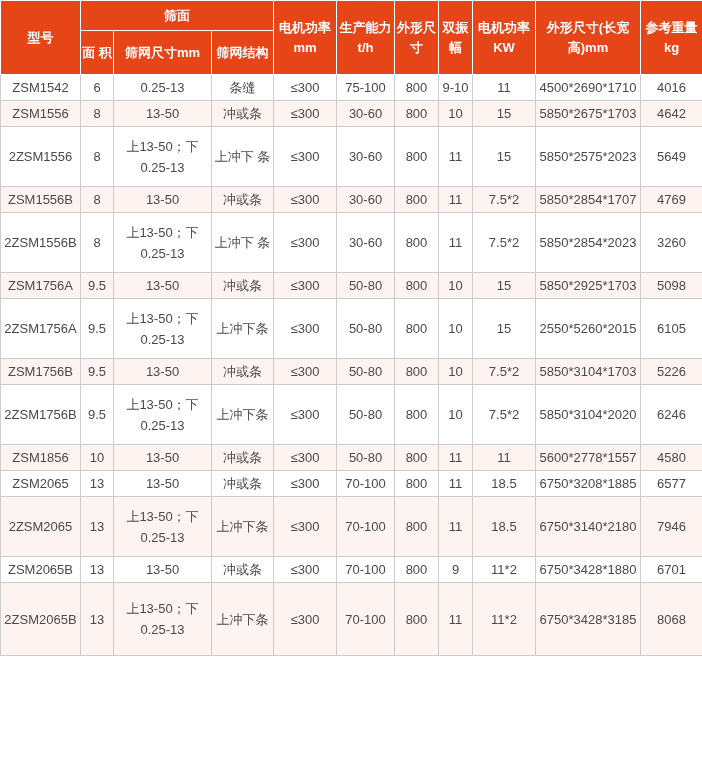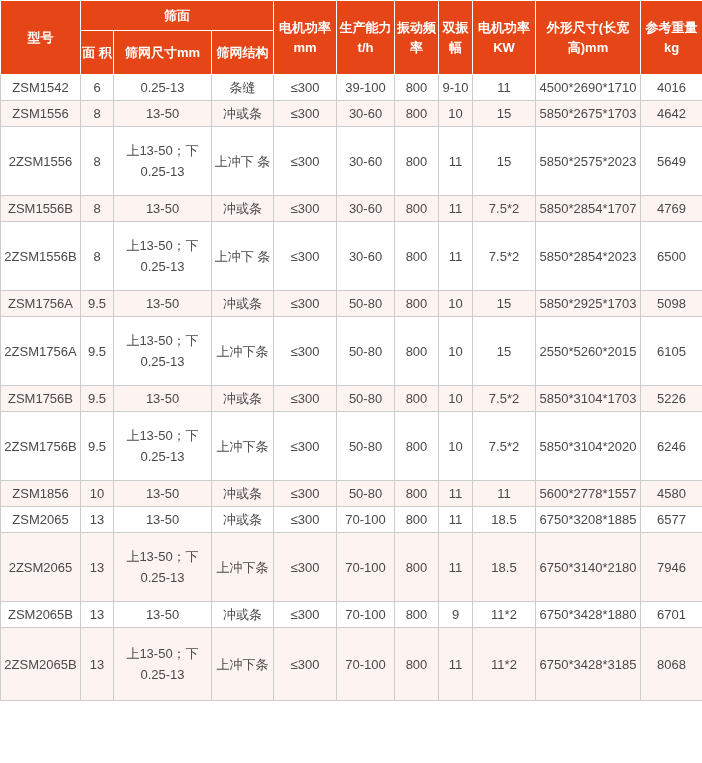--- a/index.html
+++ b/index.html
@@ -27,21 +27,21 @@
     color:#4a4a4a;
     font-size:13px;
     text-align:center;
     vertical-align:middle;
     padding:2px 2px;
     line-height:21px;
     background:#ffffff;
     overflow:hidden;
   }
   tbody tr { height:26px; }
-  tbody tr.tall { height:69px; }
+  tbody tr.tall { height:60px; }
   tbody tr:last-child { height:73px; }
   tbody tr.alt td { background:#fdf3f1; }
 </style>
 </head>
 <body>
 
 <table>
   <colgroup>
     <col style="width:80px">
     <col style="width:33px">
@@ -54,40 +54,40 @@
     <col style="width:63px">
     <col style="width:105px">
     <col style="width:62px">
   </colgroup>
   <thead>
     <tr class="hdr-top">
       <th rowspan="2">型号</th>
       <th colspan="3">筛面</th>
       <th rowspan="2">电机功率 mm</th>
       <th rowspan="2">生产能力 t/h</th>
-      <th rowspan="2">振动频率</th>
+      <th rowspan="2">外形尺寸</th>
       <th rowspan="2">双振幅</th>
       <th rowspan="2">电机功率 KW</th>
       <th rowspan="2">外形尺寸(长宽 高)mm</th>
       <th rowspan="2">参考重量 kg</th>
     </tr>
     <tr class="hdr-sub">
       <th>面 积</th>
       <th>筛网尺寸mm</th>
       <th>筛网结构</th>
     </tr>
   </thead>
   <tbody>
       <tr>
         <td>ZSM1542</td>
         <td>6</td>
         <td>0.25-13</td>
         <td>条缝</td>
         <td>≤300</td>
-        <td>39-100</td>
+        <td>75-100</td>
         <td>800</td>
         <td>9-10</td>
         <td>11</td>
         <td>4500*2690*1710</td>
         <td>4016</td>
       </tr>
       <tr class="alt">
         <td>ZSM1556</td>
         <td>8</td>
         <td>13-50</td>
@@ -130,21 +130,21 @@
         <td>2ZSM1556B</td>
         <td>8</td>
         <td>上13-50；下 0.25-13</td>
         <td>上冲下 条</td>
         <td>≤300</td>
         <td>30-60</td>
         <td>800</td>
         <td>11</td>
         <td>7.5*2</td>
         <td>5850*2854*2023</td>
-        <td>6500</td>
+        <td>3260</td>
       </tr>
       <tr class="alt">
         <td>ZSM1756A</td>
         <td>9.5</td>
         <td>13-50</td>
         <td>冲或条</td>
         <td>≤300</td>
         <td>50-80</td>
         <td>800</td>
         <td>10</td>

